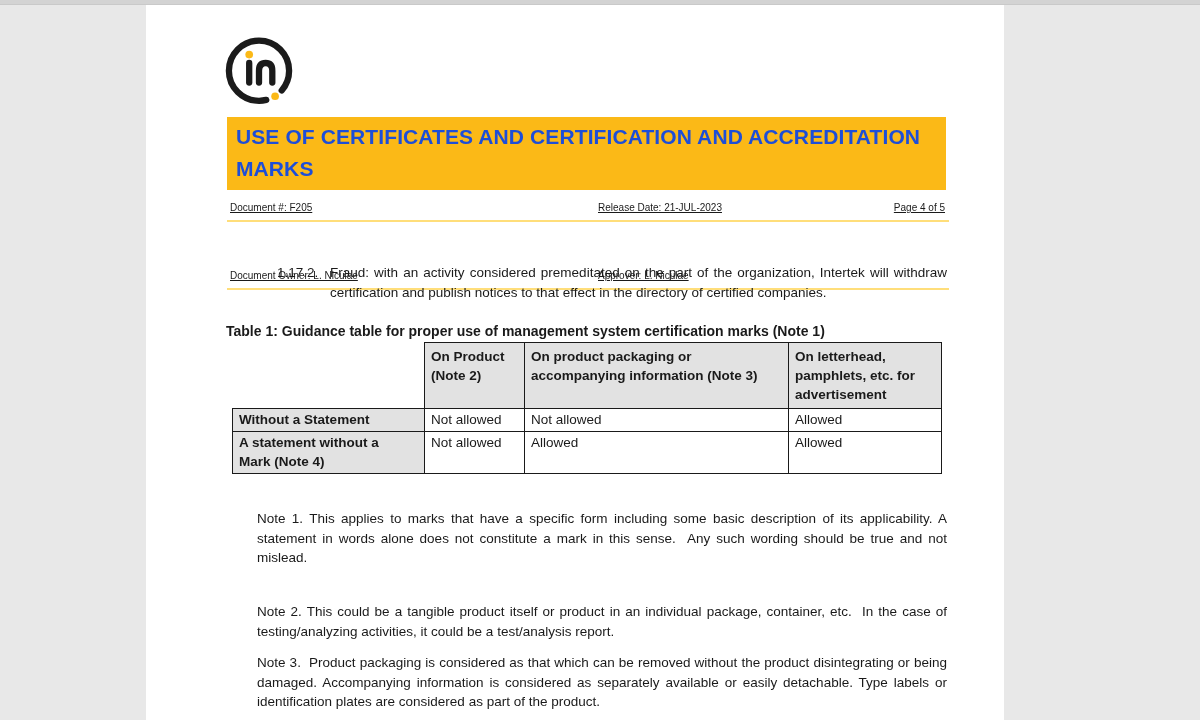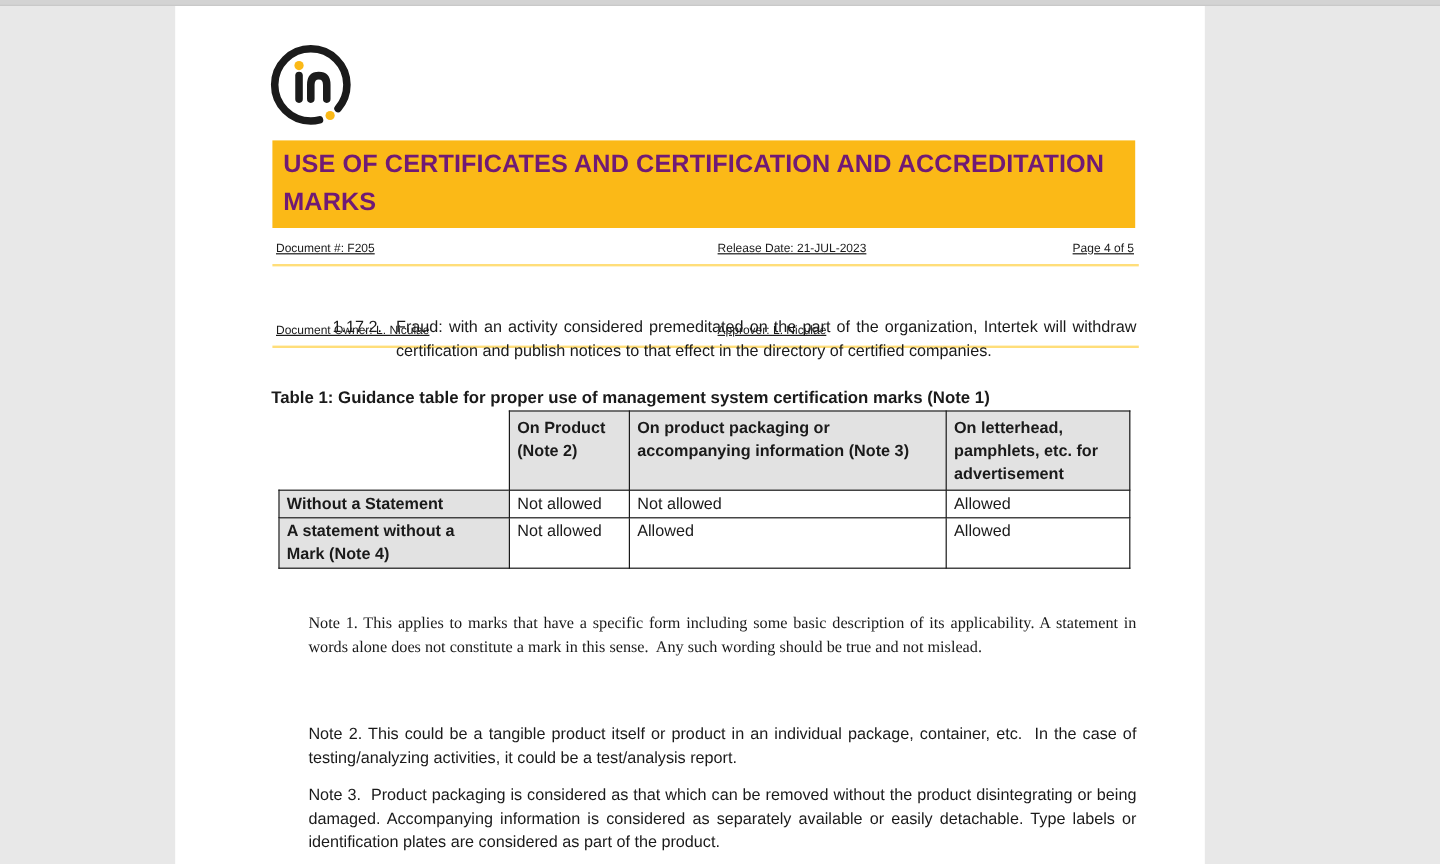--- a/index.html
+++ b/index.html
@@ -43,21 +43,21 @@
   .banner {
     position: absolute;
     left: 81px;
     top: 112px;
     width: 701px;
     padding: 4px 9px 5px 9px;
     background: #FBB917;
     font-size: 21px;
     font-weight: bold;
     line-height: 32px;
-    color: #701a75;
+    color: #1d4ed8;
     letter-spacing: 0.1px;
   }
   .meta {
     position: absolute;
     left: 81px;
     width: 719px;
     font-size: 10px;
     line-height: 21px;
     text-decoration: underline;
   }
@@ -130,21 +130,21 @@
   }
   .note {
     position: absolute;
     left: 111px;
     width: 690px;
     font-size: 13.5px;
     line-height: 19.5px;
     text-align: justify;
     white-space: pre-wrap;
   }
-  .note-1 { top: 504px; font-family: Liberation Serif, serif; }
+  .note-1 { top: 504px; }
   .note-2 { top: 581px; margin-top: 16px; }
   .note-3 { top: 648px; }
 </style>
 </head>
 <body>
 
 <div class="desktop">
   <div class="top-strip"></div>
 
   <div class="page">

